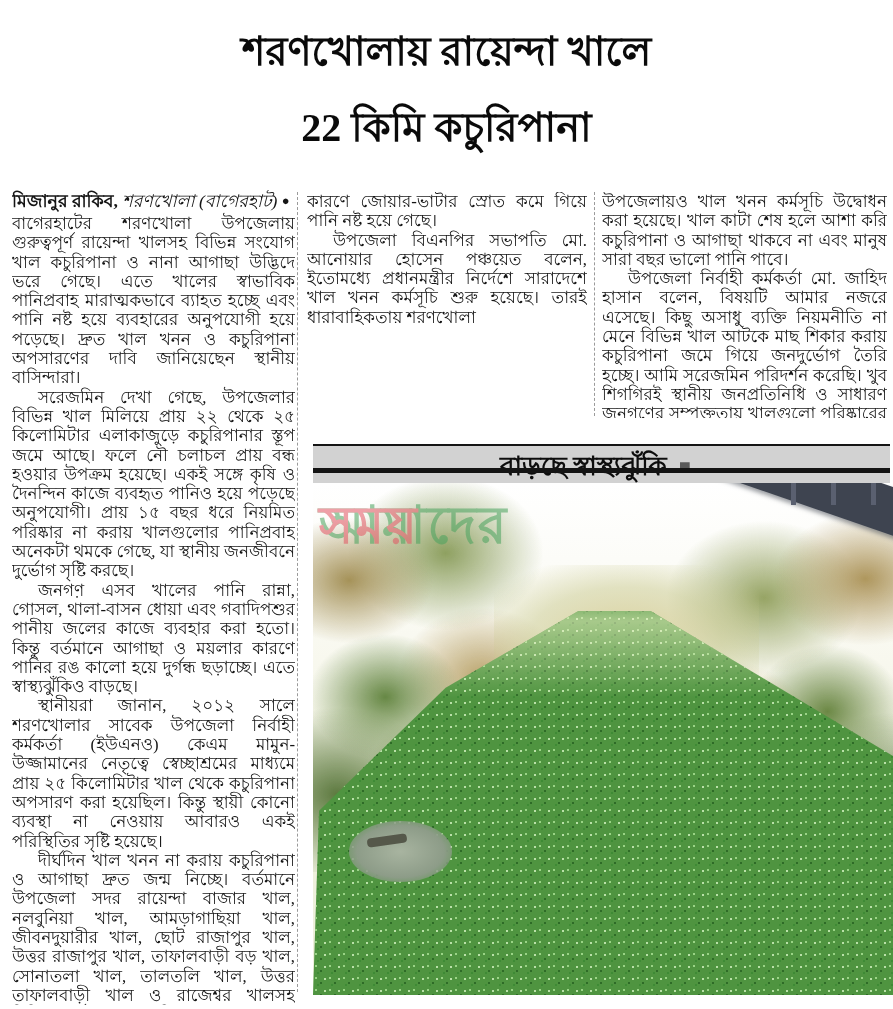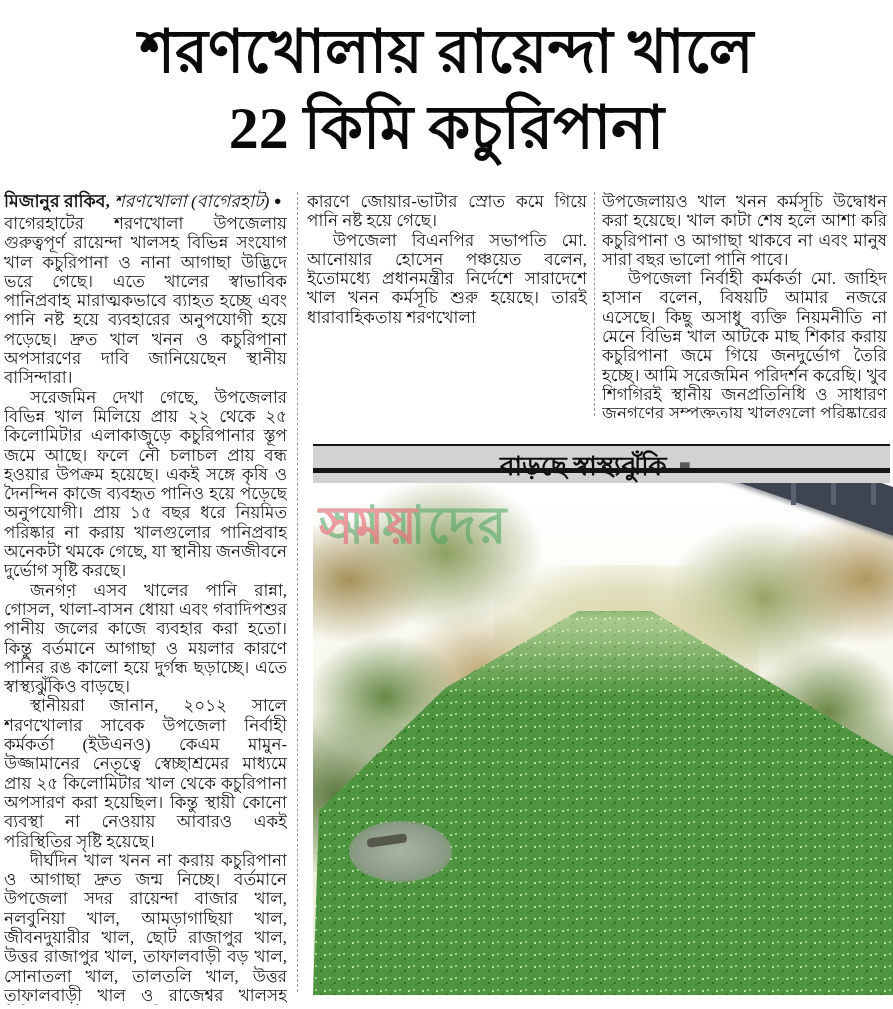--- a/index.html
+++ b/index.html
@@ -3,31 +3,31 @@
 <meta charset="utf-8">
 <style>
   html,body{margin:0;padding:0;background:#ffffff;}
   .page{
     position:relative;width:893px;height:1009px;background:#ffffff;overflow:hidden;
     font-family:"Liberation Serif","DejaVu Serif",serif;color:#111;
   }
   
   .headline{
     position:absolute;left:0;top:14px;width:893px;text-align:center;
-    font-weight:700;font-size:60px;line-height:76px;color:#0a0a0a;
+    font-weight:700;font-size:40px;line-height:76px;color:#0a0a0a;
     letter-spacing:0px;
   }
   
   .col{
     position:absolute;font-size:16.8px;line-height:19.3px;text-align:justify;
     overflow:hidden;color:#151515;
   }
   .col p{margin:0;}
   .col p.indent{text-indent:26px;}
-  #col1{left:4px;top:190px;width:283px;height:815px;}
+  #col1{left:12px;top:190px;width:283px;height:815px;}
   #col2{left:307px;top:192px;width:280px;height:226px;}
   #col3{left:602px;top:192px;width:285px;height:226px;}
   .divider{position:absolute;width:0;border-left:1.5px dashed #9a9a9a;}
   #divider1{left:297px;top:192px;height:800px;}
   #divider2{left:594px;top:192px;height:224px;}
   
   .byline{font-size:17.5px;line-height:22px;text-align:left;margin:0 0 2px 0;}
   .byline .author{font-weight:700;}
   .byline .place{font-style:italic;}
   .byline .dot{font-size:13px;position:relative;top:-2px;}

